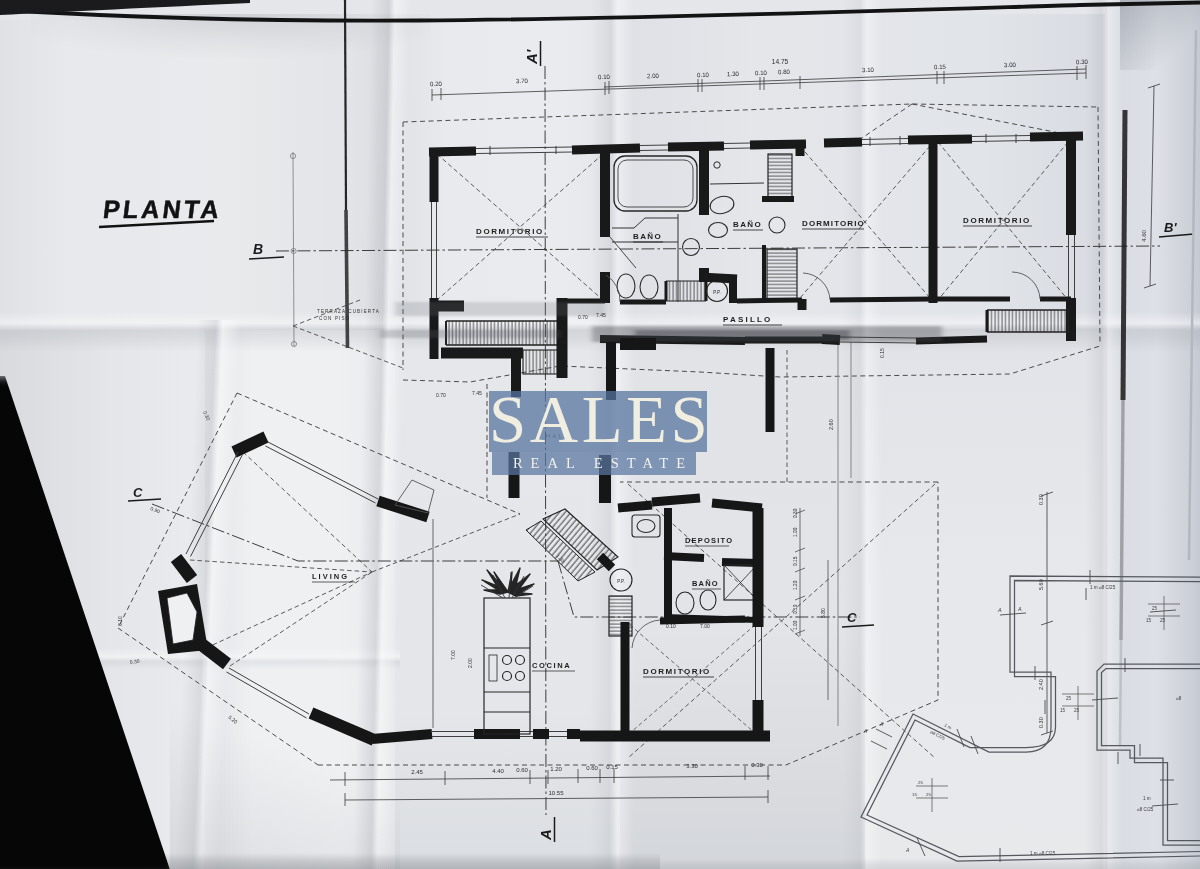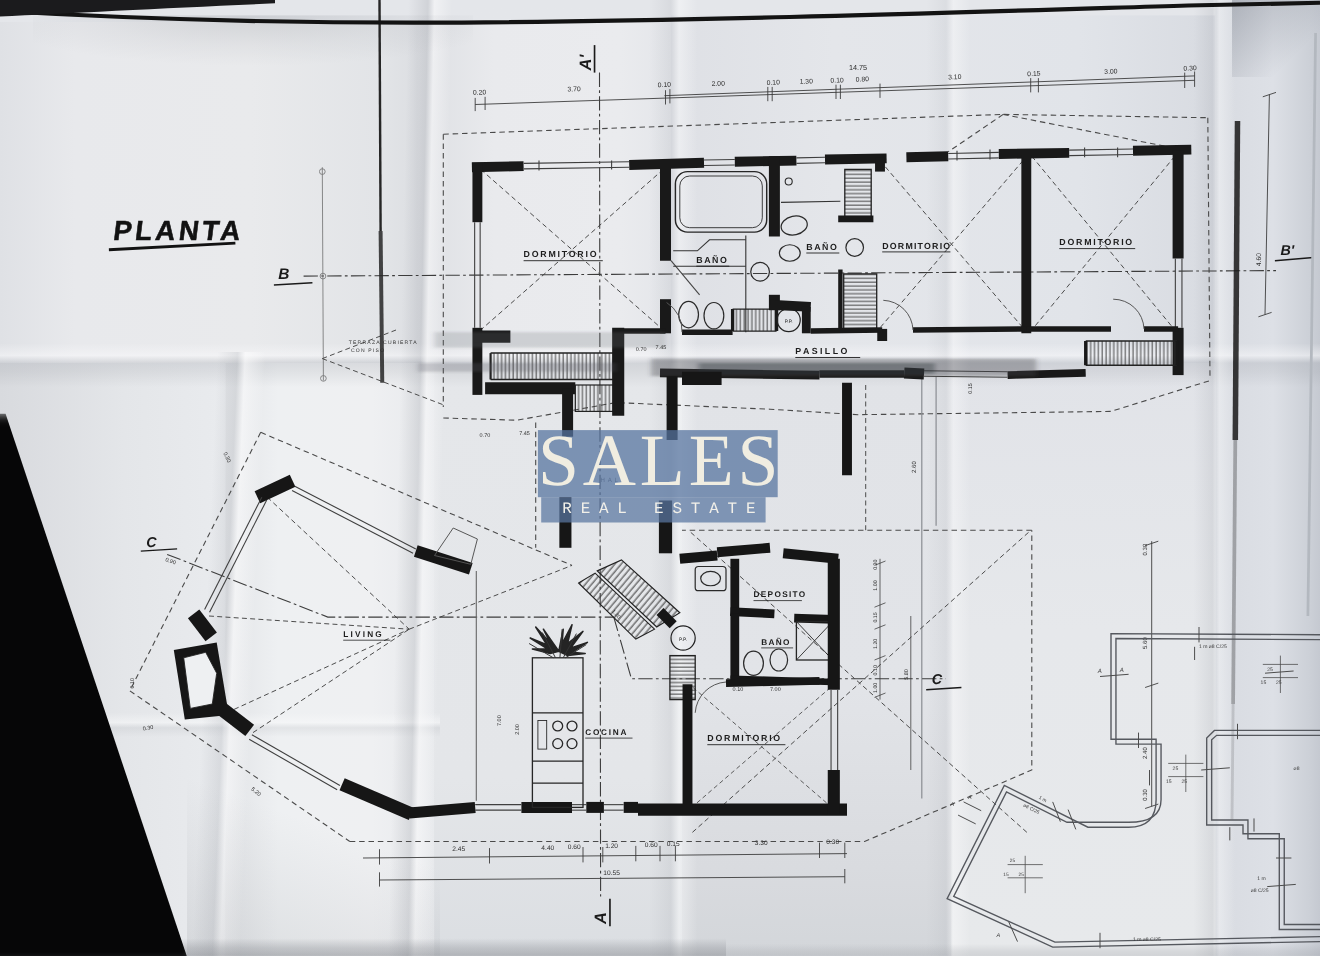--- a/index.html
+++ b/index.html
@@ -794,20 +794,20 @@
 <path d="M1196,30 L1189,560" stroke="#b3b8bf" stroke-width="2.5"></path>
 </g>
 </svg>
 
 <div class="abs" style="left:489px;top:391px;width:218px;height:61px;background:rgba(87,116,159,0.74)"></div>
 
 <div class="abs" style="left:492px;top:452px;width:204px;height:23px;background:rgba(89,118,160,0.73)"></div>
 
 <div class="abs" style="left:489px;top:391px;width:218px;height:61px;line-height:57px;text-align:center;font-family:'Liberation Serif',serif;font-size:67px;letter-spacing:3.5px;color:#f0ede1">SALES</div>
 
-<div class="abs" style="left:492px;top:452px;width:204px;height:23px;line-height:23px;text-align:center;padding-left:9px;font-family:Liberation Mono, monospace;font-size:14.5px;letter-spacing:8px;color:#f2f0e9">REAL ESTATE</div>
+<div class="abs" style="left:492px;top:452px;width:204px;height:23px;line-height:23px;text-align:center;padding-left:9px;font-family:Liberation Serif, serif;font-size:14.5px;letter-spacing:8px;color:#f2f0e9">REAL ESTATE</div>
 
 <div class="abs" style="left:-20px;top:376px;width:196px;height:500px;background:#060607;clip-path:polygon(0 0,25px 0,98% 100%,0 100%);filter:blur(5px)"></div>
 
 <svg class="abs" style="left:0;top:0" width="1200" height="40" viewBox="0 0 1200 40">
 <path d="M0,10 C120,17 260,21.5 420,20.5 C640,19 880,11 1080,5 L1200,2.5" stroke="#131313" stroke-width="3.8" fill="none"></path>
 <path d="M0,0 L250,0 L250,3 C160,7 60,12 0,15 Z" fill="#1b1b1d"></path>
 </svg>
 
 </body></html>

